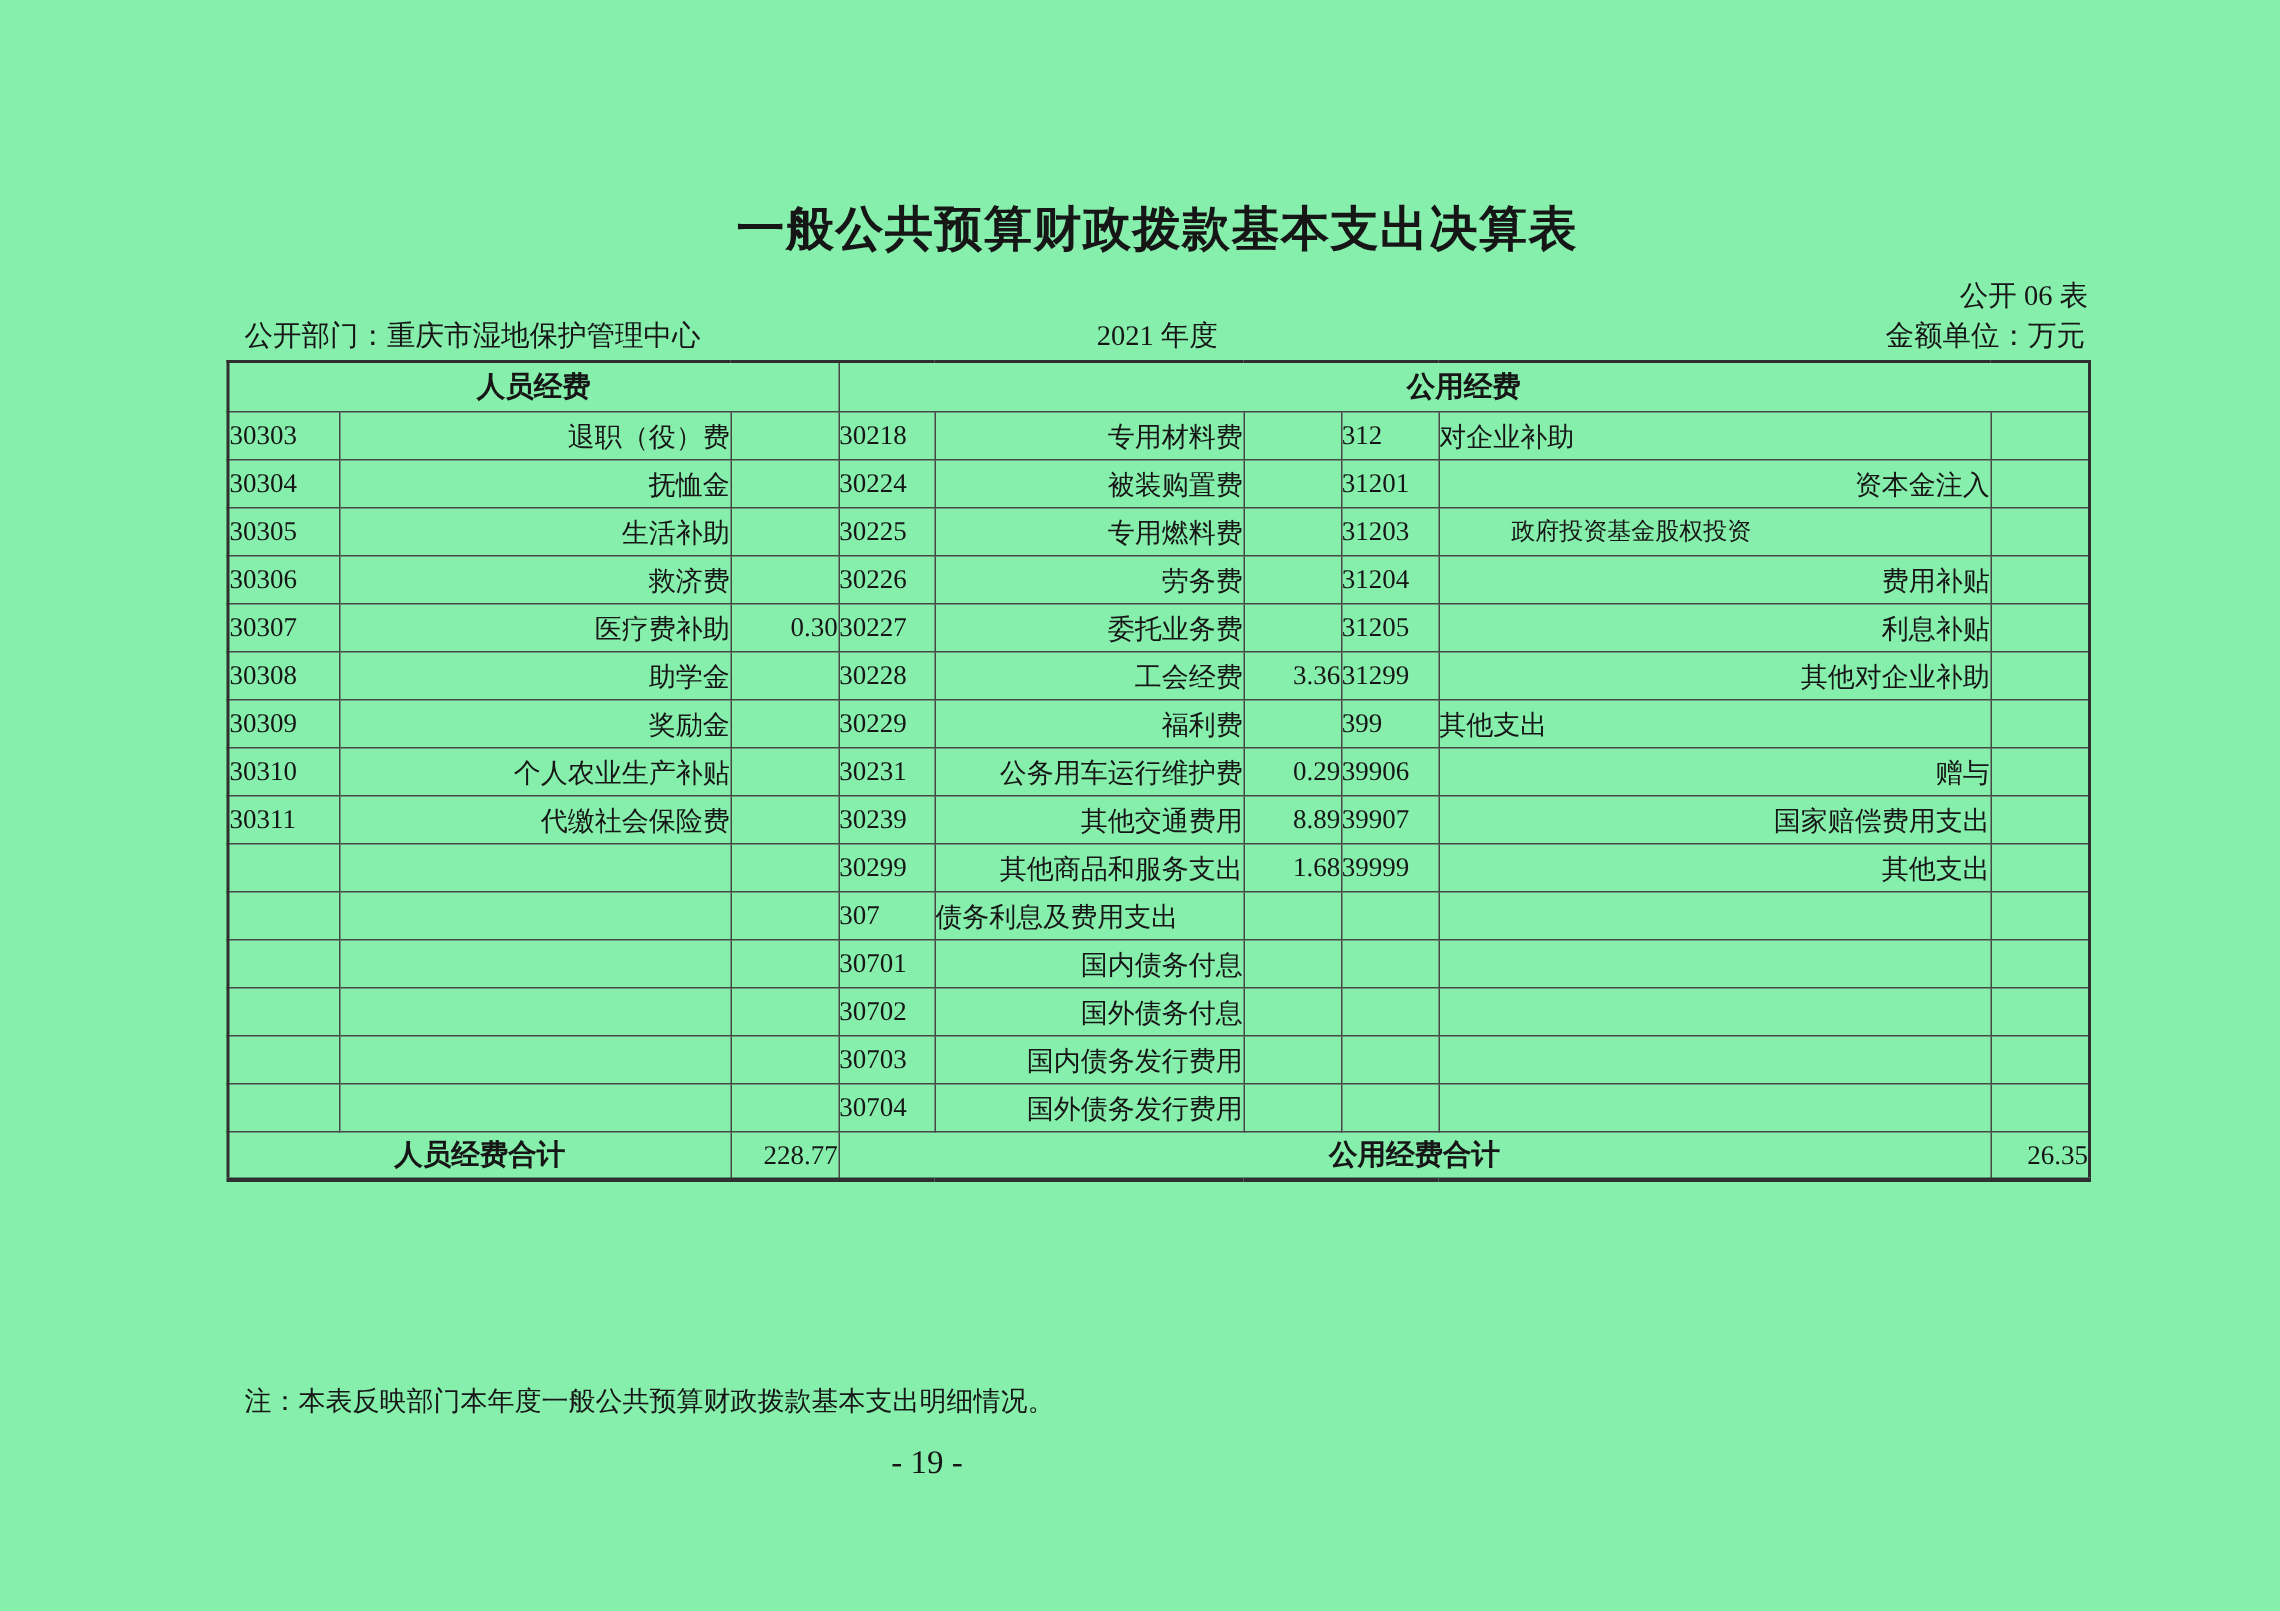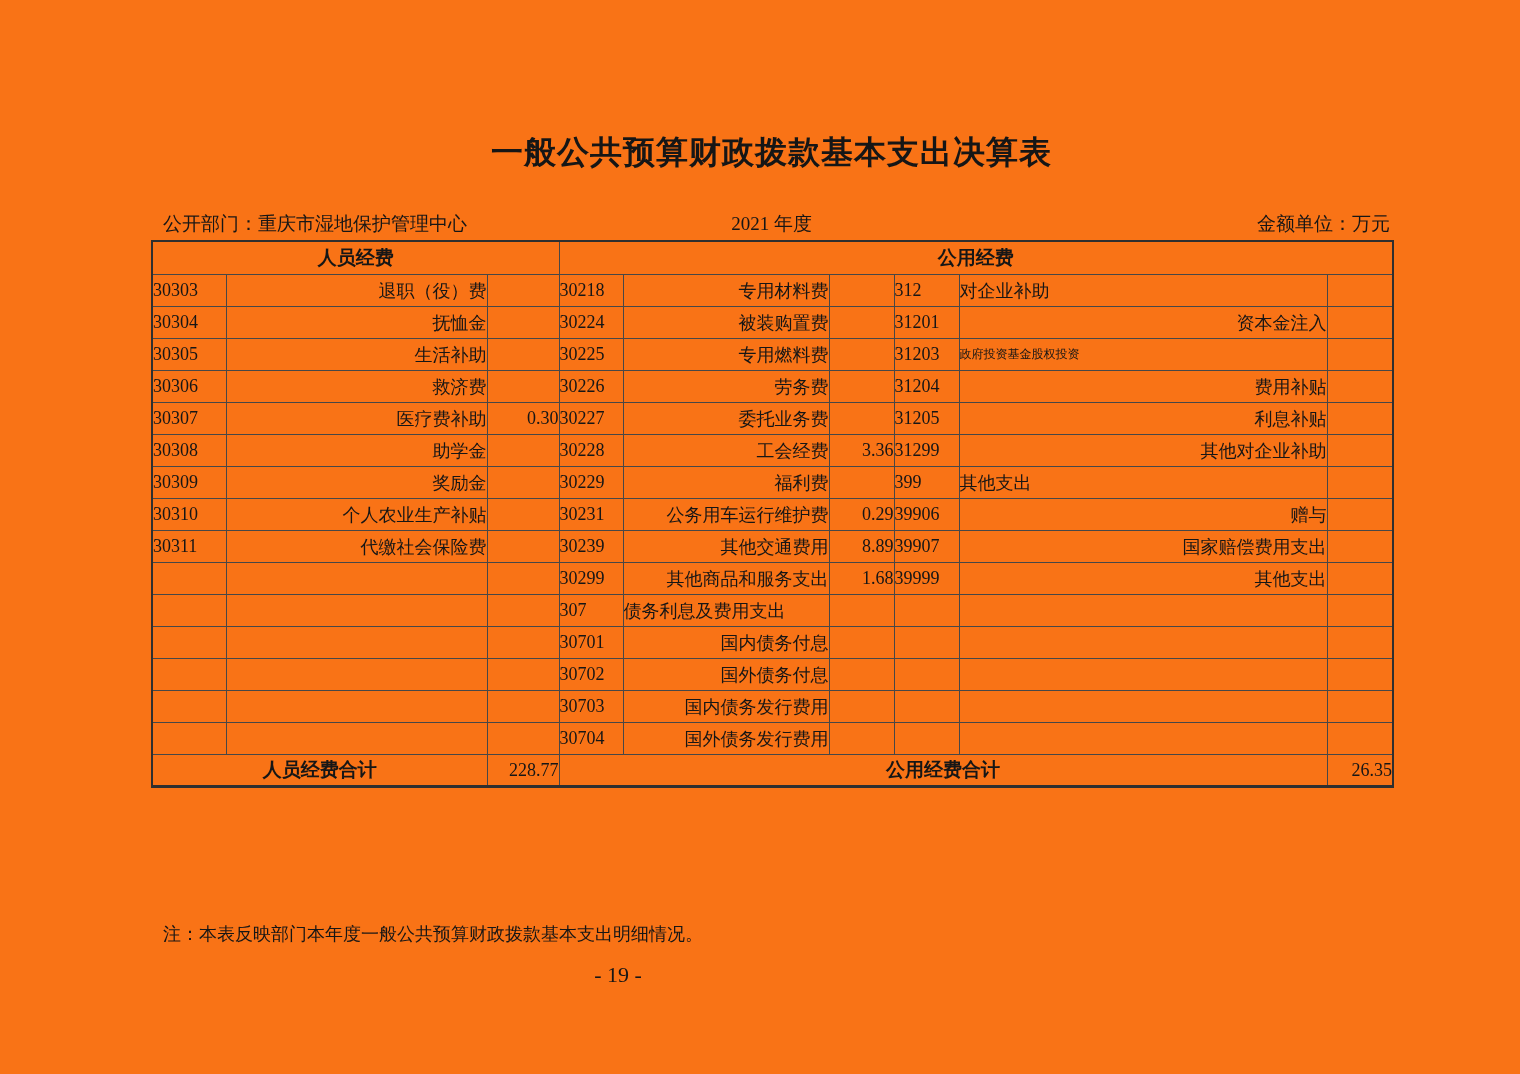--- a/index.html
+++ b/index.html
@@ -1,17 +1,17 @@
 <!DOCTYPE html>
 <html><head>
 <meta charset="utf-8">
 <style>
   html,body { margin:0; padding:0; background:#ffffff; }
   .page {
-    position:relative; width:1520px; height:1074px; background:#f97316;
+    position:relative; width:1520px; height:1074px; background:#86efac;
     font-family:"Liberation Serif","DejaVu Serif",serif; color:#161616;
     overflow:hidden;
   }
   .doc-title {
     position:absolute; top:131px; left:151px; width:1241px;
     text-align:center; font-family:"Liberation Sans","DejaVu Sans",sans-serif;
     font-weight:bold; font-size:32px; letter-spacing:1px;
   }
   .table-no {
     position:absolute; top:184px; left:151px; width:1241px;
@@ -43,40 +43,41 @@
   .vwrap { width:2.3em; margin:0 auto; white-space:normal; line-height:1.28; }
   td.code {
     height:31px; font-size:18px; text-align:left; padding-left:9px;
     white-space:nowrap;
   }
   td.subject {
     height:31px; font-size:18px; text-align:left; padding-left:10px;
     white-space:nowrap;
   }
   td.subject.indent { padding-left:34px;text-align:right; }
-  td.subject.small { font-size:12px; }
+  td.subject.small { font-size:16px;padding-left:48px; }
   td.amount {
     height:31px; font-size:18px; text-align:right; padding-right:9px;
     white-space:nowrap;
   }
   tr.total-row td { height:30px; }
   td.total-label {
     font-family:"Liberation Sans","DejaVu Sans",sans-serif;
     font-weight:bold; font-size:19px; text-align:center;
   }
   .note { position:absolute; top:922px; left:163px; font-size:18px; }
   .page-num { position:absolute; top:962px; left:0; width:1236px; text-align:center; font-size:22px; }
 </style>
 </head>
 <body>
 
 <div class="page">
 
   <div class="doc-title">一般公共预算财政拨款基本支出决算表</div>
 
+  <div class="table-no">公开 06 表</div>
 
   <div class="meta-row">
     <span class="meta-dept">公开部门：重庆市湿地保护管理中心</span>
     <span class="meta-year">2021 年度</span>
     <span class="meta-unit">金额单位：万元</span>
   </div>
 
   <table class="budget">
     <colgroup>
       <col style="width:74px">

